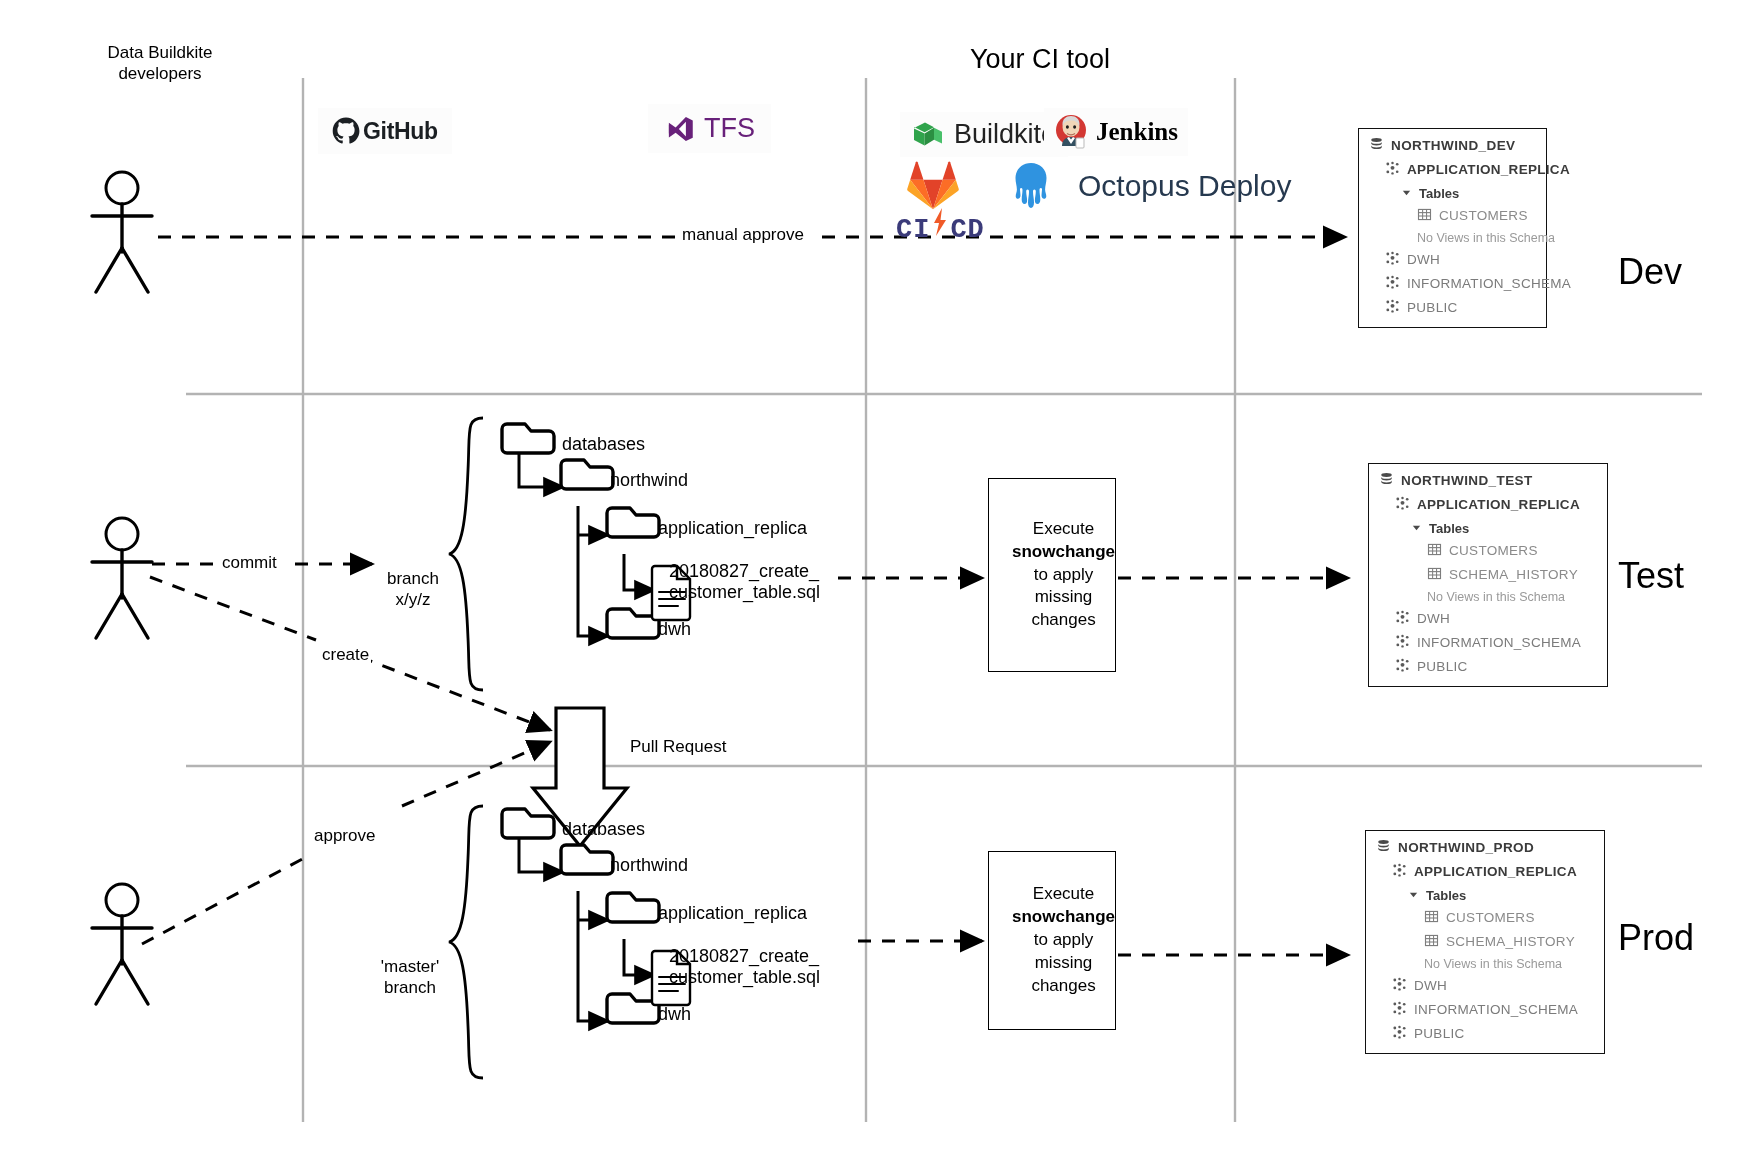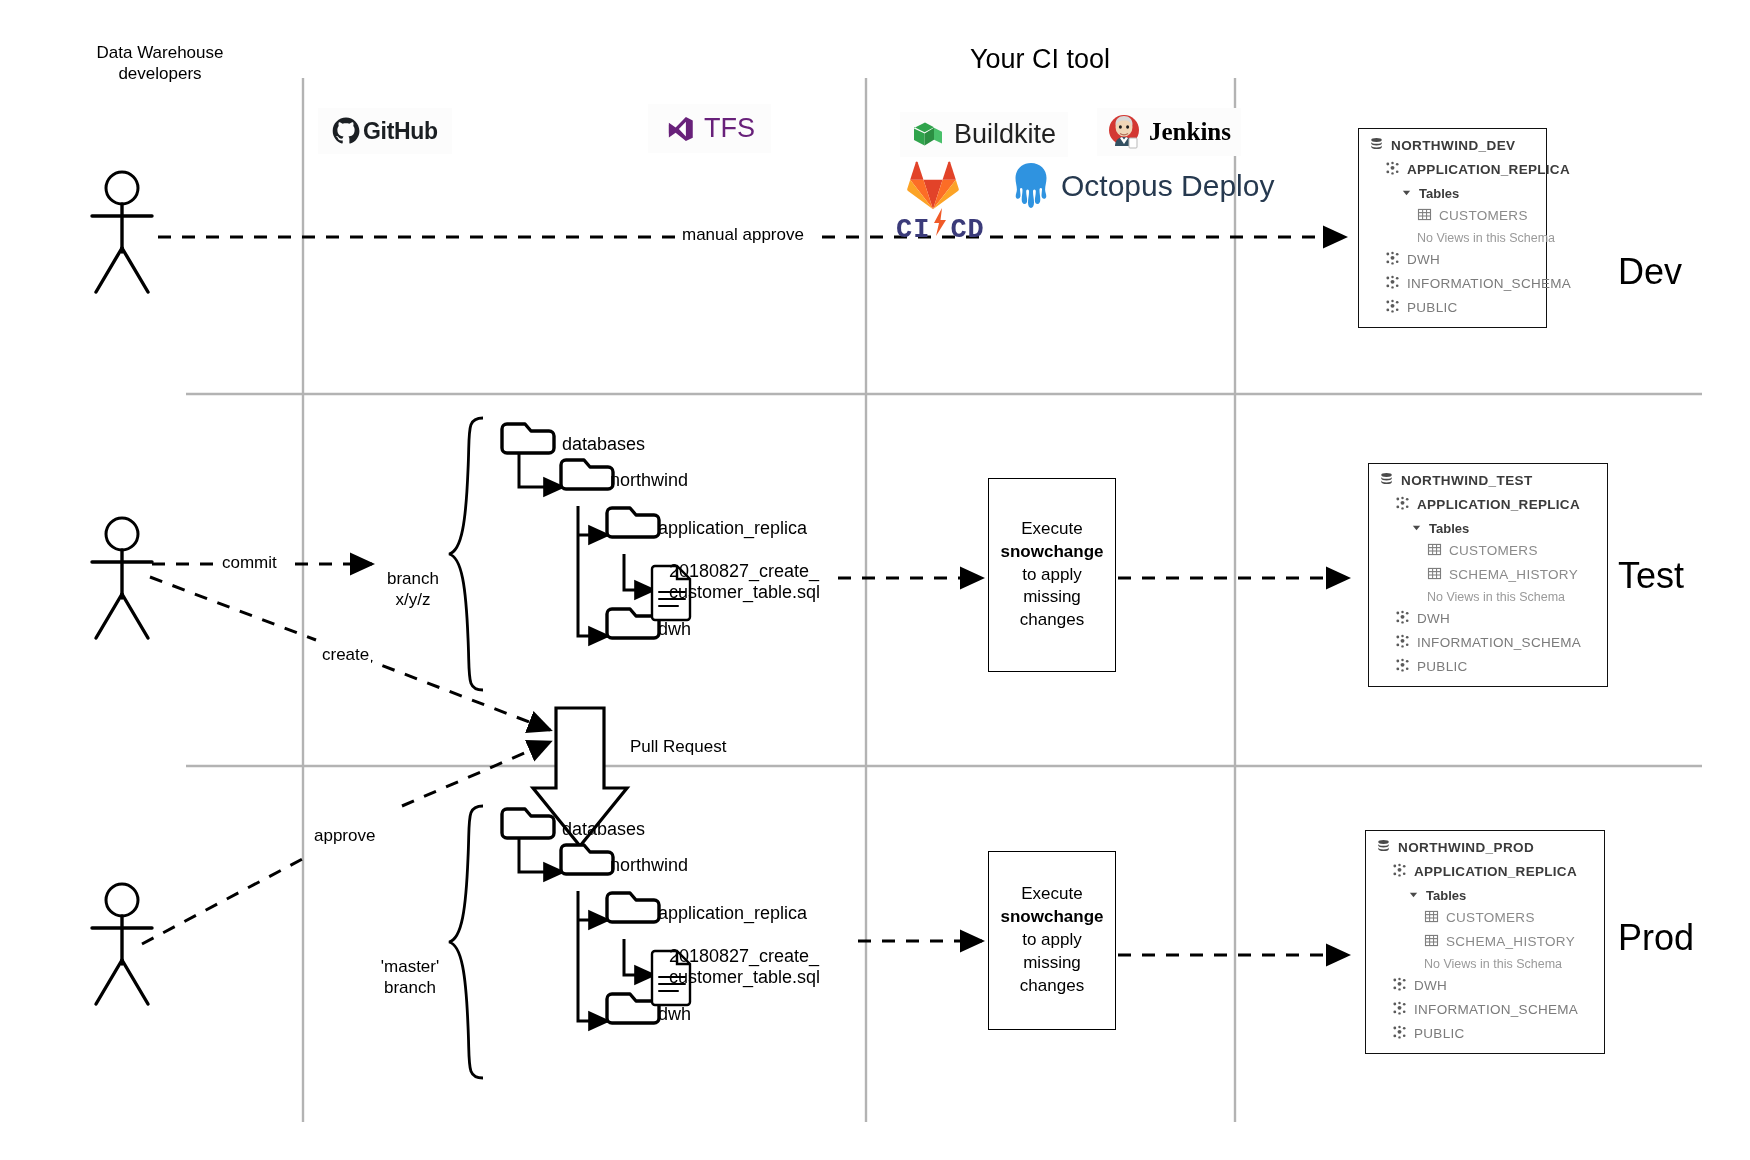--- a/index.html
+++ b/index.html
@@ -39,21 +39,21 @@
   .dbrow.note .lbl{font-size:12.5px;color:#9a9a9a;}
   .ic{display:inline-block;margin-right:7px;flex:0 0 auto;}
 
   
   .tree-lbl{position:absolute;font-size:18px;line-height:1.18;white-space:nowrap;}
   .edge-lbl{position:absolute;font-size:17px;background:#fff;padding:0 2px;white-space:nowrap;}
   .brace-lbl{position:absolute;font-size:17px;line-height:1.25;text-align:center;margin-top:28px;}
 
   
   .exec-box{position:absolute;border:1.6px solid #000;background:#fff;box-sizing:border-box;
-            display:flex;align-items:center;justify-content:center;text-align:center;
+            display:flex;align-items:center;justify-content:flex-end;text-align:center;
             font-size:17px;line-height:1.35;}
   .pr-lbl{position:absolute;font-size:17px;white-space:nowrap;}
 </style>
 </head>
 <body>
 
 <div id="canvas">
 
   <svg class="layer" viewBox="0 0 1750 1160">
     <defs>
@@ -189,21 +189,21 @@
     </g>
     <g>
       <line x1="858" y1="941" x2="982" y2="941" stroke="#000" stroke-width="3" stroke-dasharray="13 11" marker-end="url(#ah)"></line>
     </g>
     <g>
       <line x1="1118" y1="955" x2="1348" y2="955" stroke="#000" stroke-width="3" stroke-dasharray="13 11" marker-end="url(#ah)"></line>
     </g>
   </svg>
 
   <div class="abs small-title" style="left:60px;top:42px;width:200px;">
-    <div>Data Warehouse</div>
+    <div>Data Buildkite</div>
     <div>developers</div>
   </div>
   <div class="abs col-title" style="left:900px;top:44px;width:280px;">Your CI tool</div>
 
 
   <div class="logo" style="left:318px;top:108px;gap:3px;padding:9px 14px;">
     <svg width="28" height="28" viewBox="0 0 24 24">
       <path fill="#1b1f23" d="M12 .5C5.7.5.6 5.6.6 11.9c0 5 3.3 9.3 7.8 10.8.6.1.8-.2.8-.6v-2c-3.2.7-3.9-1.5-3.9-1.5-.5-1.3-1.3-1.7-1.3-1.7-1-.7.1-.7.1-.7 1.1.1 1.7 1.2 1.7 1.2 1 1.7 2.7 1.2 3.4.9.1-.8.4-1.3.7-1.6-2.6-.3-5.3-1.3-5.3-5.8 0-1.3.5-2.3 1.2-3.2-.1-.3-.5-1.5.1-3.1 0 0 1-.3 3.2 1.2.9-.3 1.9-.4 2.9-.4s2 .1 2.9.4c2.2-1.5 3.2-1.2 3.2-1.2.6 1.6.2 2.8.1 3.1.8.9 1.2 1.9 1.2 3.2 0 4.6-2.7 5.5-5.3 5.8.4.4.8 1.1.8 2.2v3.3c0 .3.2.7.8.6 4.6-1.5 7.8-5.8 7.8-10.8C23.4 5.6 18.3.5 12 .5z"></path>
     </svg>
     <span class="logo-txt gh-txt">GitHub</span>
@@ -222,21 +222,21 @@
   <div class="logo" style="left:900px;top:112px;gap:10px;padding:7px 12px;">
     <svg width="32" height="28" viewBox="0 0 32 28">
       <path fill="#30a44c" d="M2 7 13 1.5 22 6.3 12.6 11.3 2 6z"></path>
       <path fill="#30a44c" d="M2 7.5 12.6 12.6 12.6 24.5 2 19z"></path>
       <path fill="#2b8f42" d="M22 6.8 22 18.7 12.6 24.5 12.6 12.6z"></path>
       <path fill="#49c06a" d="M22 6.8 30 10.8 30 22.6 22 18.7z"></path>
     </svg>
     <span class="logo-txt bk-txt">Buildkite</span>
   </div>
 
-  <div class="logo" style="left:1097px;top:108px;gap:8px;padding:5px 10px;">
+  <div class="logo" style="left:1044px;top:108px;gap:8px;padding:5px 10px;">
     <svg width="34" height="38" viewBox="0 0 34 38">
       <ellipse cx="17" cy="17" rx="15" ry="15" fill="#d33833"></ellipse>
       <path d="M8 33c0-6 4-9 9-9s9 3 9 9z" fill="#335061"></path>
       <ellipse cx="17" cy="14" rx="8.5" ry="9.5" fill="#f0d6b7"></ellipse>
       <path d="M8.5 11c0-5 3.5-8 8.5-8s8.5 3 8.5 8c0 1-.3 2-.8 2.2-.2-3.6-3.3-5.6-7.7-5.6-4.2 0-7.6 1.9-7.8 5.6-.5-.3-.7-1.2-.7-2.2z" fill="#d9d8d7"></path>
       <ellipse cx="13.4" cy="14" rx="1.5" ry="1.8" fill="#1c1c1c"></ellipse>
       <ellipse cx="20.6" cy="14" rx="1.5" ry="1.8" fill="#1c1c1c"></ellipse>
       <path d="M13 20.5c2.5 1.6 5.5 1.6 8 0" stroke="#b06b55" stroke-width="1.2" fill="none"></path>
       <path d="M13 25 L17 31 L21 25 L19 24 L17 26.5 L15 24z" fill="#fff"></path>
       <rect x="22" y="25" width="8" height="10" rx="1" fill="#fff" stroke="#b9b9b9" stroke-width="1"></rect>
@@ -249,21 +249,21 @@
       <path fill="#e24329" d="M18 33.8 24.6 13.4 11.4 13.4z"></path>
       <path fill="#fc6d26" d="M18 33.8 11.4 13.4 2.2 13.4z"></path>
       <path fill="#fca326" d="M2.2 13.4 .2 19.6c-.2.6 0 1.2.5 1.6L18 33.8z"></path>
       <path fill="#e24329" d="M2.2 13.4h9.2L7.4 1.2c-.2-.6-1.1-.6-1.3 0z"></path>
       <path fill="#fc6d26" d="M18 33.8 24.6 13.4 33.8 13.4z"></path>
       <path fill="#fca326" d="M33.8 13.4 35.8 19.6c.2.6 0 1.2-.5 1.6L18 33.8z"></path>
       <path fill="#e24329" d="M33.8 13.4h-9.2L28.6 1.2c.2-.6 1.1-.6 1.3 0z"></path>
     </svg>
   </div>
 
-  <div class="logo" style="left:995px;top:156px;gap:4px;padding:4px 10px;background:transparent;align-items:center;">
+  <div class="logo" style="left:995px;top:156px;gap:21px;padding:4px 10px;background:transparent;align-items:center;">
     <svg width="52" height="52" viewBox="0 0 52 52">
       <path fill="#2f93e0" d="M26 3c-9 0-15.5 6.4-15.5 15 0 5 1.4 7.4 1.4 11.6 0 2.6-1.2 4.2-1.2 6.6 0 1.5.9 2.6 2.2 2.6 1.6 0 2.6-1.4 2.6-3.6 0-2-.5-3.8-.5-5.4 0-1 .4-1.7 1.2-1.7.9 0 1.3.8 1.3 2 0 3.5-.8 6-.8 9.6 0 2.6 1.1 4.3 2.8 4.3 1.6 0 2.6-1.4 2.6-3.6 0-3.2-.9-5.6-.9-8.8 0-1.3.5-2.1 1.4-2.1s1.4.8 1.4 2.2c0 4-1 6.6-1 10.8 0 3.3 1.2 5.5 3 5.5s3-2.2 3-5.5c0-4.2-1-6.8-1-10.8 0-1.4.5-2.2 1.4-2.2s1.4.8 1.4 2.1c0 3.2-.9 5.6-.9 8.8 0 2.2 1 3.6 2.6 3.6 1.7 0 2.8-1.7 2.8-4.3 0-3.6-.8-6.1-.8-9.6 0-1.2.4-2 1.3-2 .8 0 1.2.7 1.2 1.7 0 1.6-.5 3.4-.5 5.4 0 2.2 1 3.6 2.6 3.6 1.3 0 2.2-1.1 2.2-2.6 0-2.4-1.2-4-1.2-6.6 0-4.2 1.4-6.6 1.4-11.6C41.5 9.4 35 3 26 3z"></path>
     </svg>
     <span class="logo-txt oct-txt">Octopus Deploy</span>
   </div>
 
   <div class="logo" style="left:890px;top:204px;padding:3px 6px;background:transparent;align-items:baseline;">
     <span class="logo-txt cicd-txt">CI</span>
     <svg width="18" height="30" viewBox="0 0 18 30" style="margin:0 1px;">
       <path fill="#f05a28" d="M11 1 3 16h5l-3 13 10-16h-5.5z"></path>

